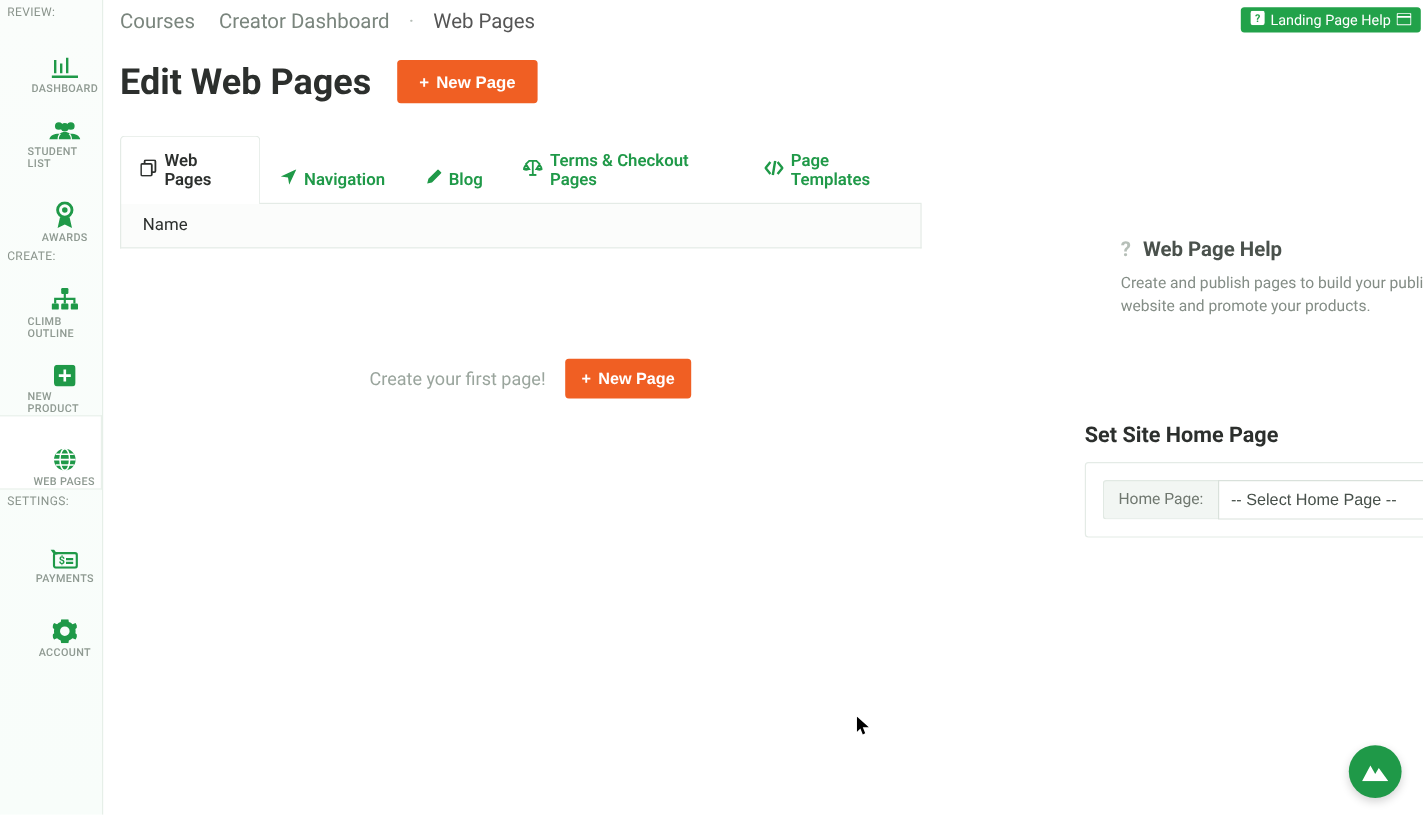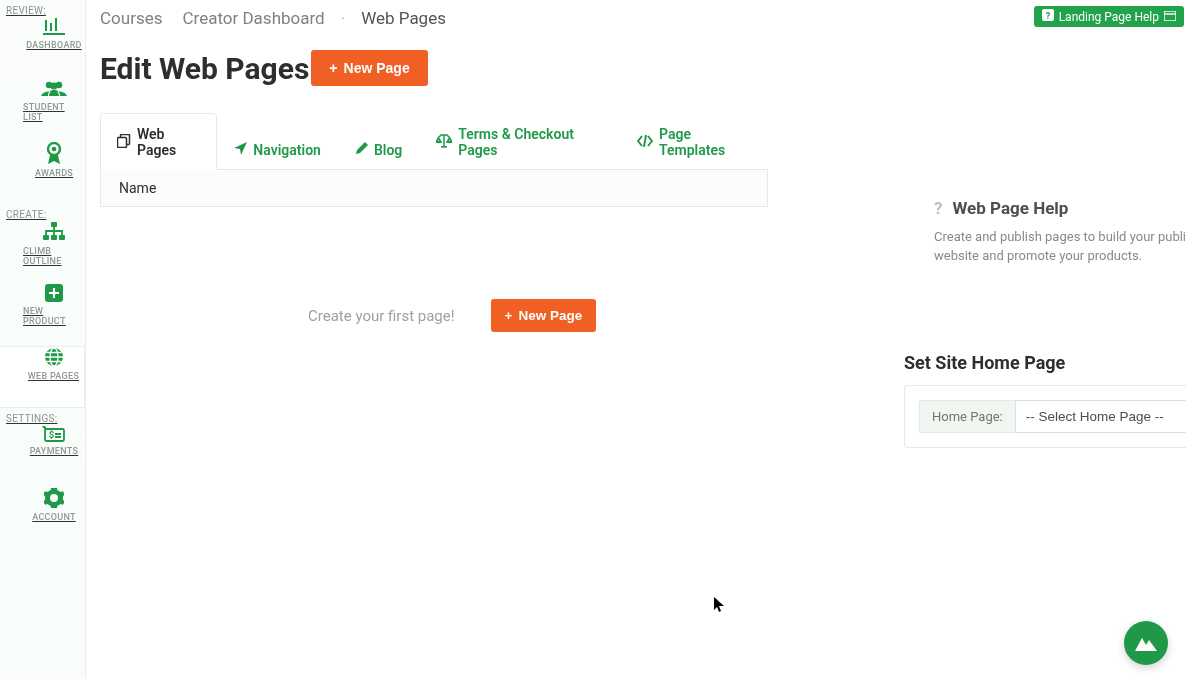--- a/index.html
+++ b/index.html
@@ -12,34 +12,33 @@
   overflow: hidden;
   position: relative;
 }
 
 .sidebar {
   position: absolute;
   left: 0; top: 0;
   width: 86px; height: 679px;
   background: linear-gradient(#fafdfb, #f8fdfa);
   border-right: 1px solid #e6efe8;
-  text-decoration: underline;
 }
 .side-section-label {
   font-size: 10px;
   color: #8a948c;
   letter-spacing: .3px;
   padding: 5px 6px 2px 6px;
   text-align: left;
 }
 .side-item {
   display: flex;
   flex-direction: column;
   align-items: center;
-  justify-content: flex-start;
+  justify-content: flex-end;
   height: 62px;
   cursor: pointer;
   color: #8f9a92;
   padding-left: 23px;
 }
 .side-item.active {
   background: #fff;
   border: 1px solid #e8f0ea;
   border-left: none;
 }
@@ -69,21 +68,21 @@
   display: flex;
   align-items: center;
   gap: 20px;
 }
 .breadcrumbs .crumb { color: #7a857d; cursor: pointer; }
 .breadcrumbs .sep { color: #b5bdb7; margin: 0 -4px; }
 .breadcrumbs .current { color: #555; }
 .title-row {
   display: flex;
   align-items: center;
-  gap: 2px;
+  gap: 22px;
   margin-top: 22px;
 }
 .page-title {
   font-size: 30px;
   font-weight: 700;
   color: #2c2f2d;
 }
 .btn {
   display: inline-flex;
   align-items: center;
@@ -156,21 +155,21 @@
   padding: 10px 18px;
   font-weight: 400;
   font-size: 14px;
   color: #2c2f2d;
 }
 
 
 .empty-row {
   display: flex;
   align-items: center;
-  gap: 36px;
+  gap: 16px;
   margin-top: 92px;
   margin-left: 208px;
 }
 .empty-text {
   color: #9aa59d;
   font-size: 15px;
 }
 
 
 .right-panel {

